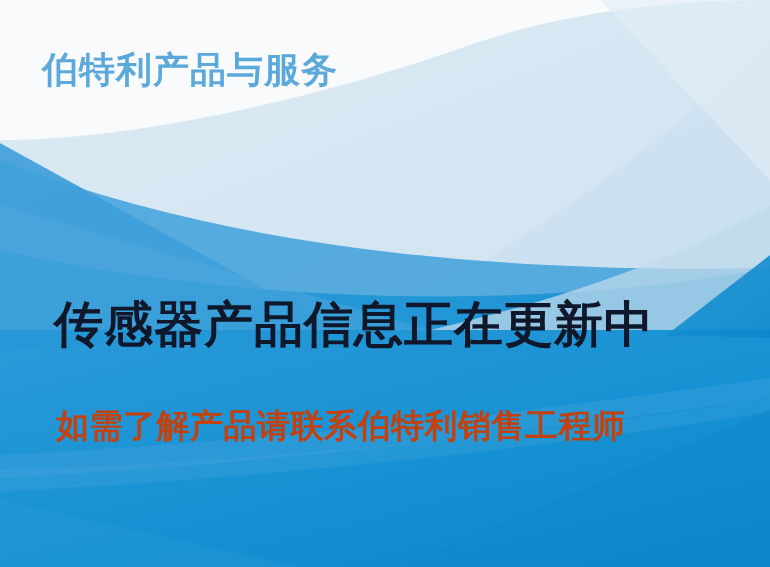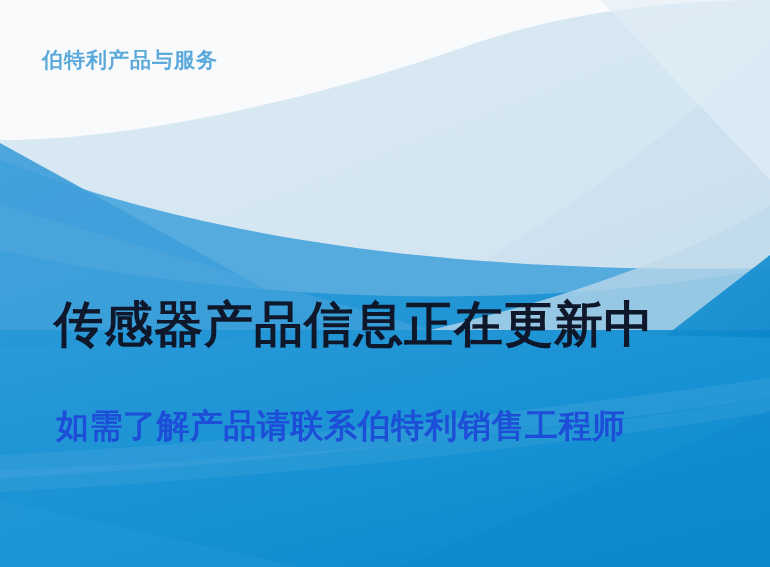--- a/index.html
+++ b/index.html
@@ -29,21 +29,21 @@
     position: absolute;
     top: 0;
     left: 0;
     width: 770px;
     height: 567px;
   }
   #brand-title {
     position: absolute;
     left: 42px;
     top: 48px;
-    font-size: 21px;
+    font-size: 36px;
     font-weight: bold;
     color: #5BA8DB;
     letter-spacing: 1px;
     line-height: 1.2;
     white-space: nowrap;
   }
   #headline {
     position: absolute;
     left: 54px;
     top: 298px;
@@ -53,21 +53,21 @@
     letter-spacing: 1px;
     line-height: 1.1;
     white-space: nowrap;
   }
   #subheadline {
     position: absolute;
     left: 56px;
     top: 407px;
     font-size: 33px;
     font-weight: bold;
-    color: #1d4ed8;
+    color: #c2410c;
     letter-spacing: 0.5px;
     line-height: 1.15;
     white-space: nowrap;
   }
 </style>
 </head>
 <body>
 
 <div id="banner">
 

